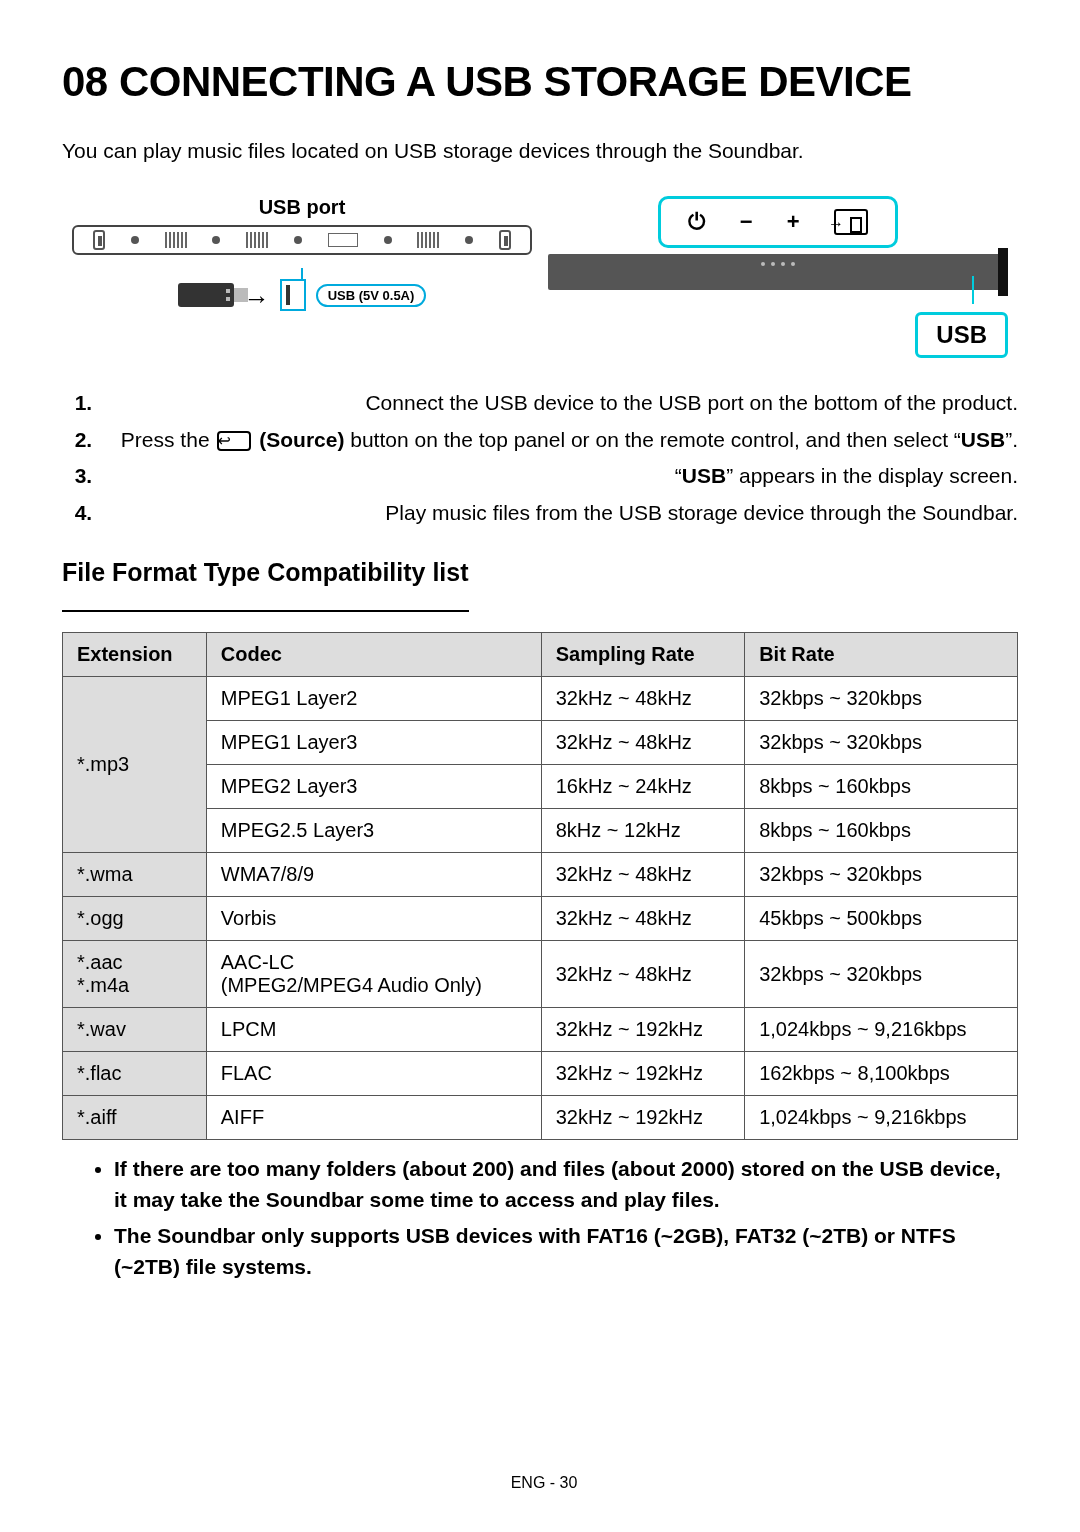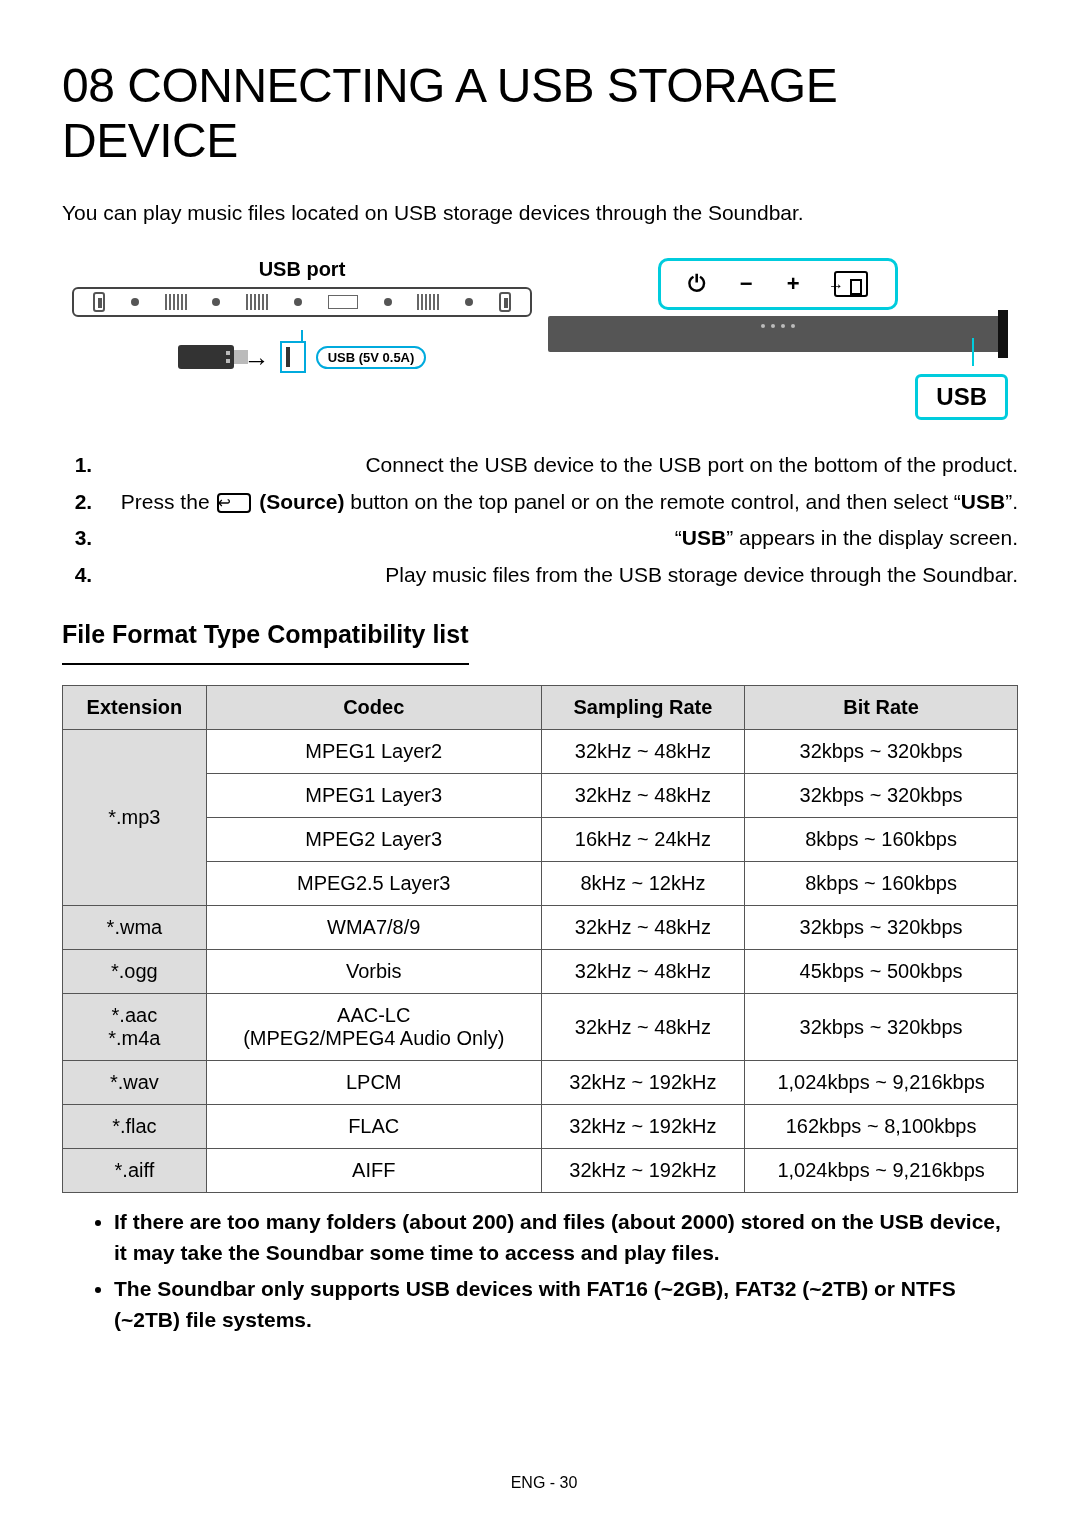--- a/index.html
+++ b/index.html
@@ -7,22 +7,22 @@
   body {
     width: 1080px;
     height: 1532px;
     font-family: Arial, Helvetica, sans-serif;
     color: #000;
     background: #fff;
     padding: 58px 62px 40px 62px;
     position: relative;
   }
   h1.title {
-    font-size: 48px;
-    font-weight: 400;
+    font-size: 42px;
+    font-weight: 700;
     letter-spacing: -0.5px;
     margin: 0 0 30px 0;
   }
   .intro {
     font-size: 21px;
     margin: 0 0 30px 0;
     line-height: 1.45;
   }
 
   
@@ -118,30 +118,30 @@
   }
   .src-inline::before{ content:"↩"; position:absolute; left:-2px; top:-4px; font-size:16px; }
   .bold { font-weight:700; }
 
   
   h2.sub {
     display:inline-block;
     font-size:25px;
     font-weight:700;
     margin: 8px 0 20px 0;
-    padding-bottom:14px;
+    padding-bottom:23px;
     border-bottom: 2px solid #000;
   }
 
   
   table.compat {
     width:100%; border-collapse:collapse; font-size:20px;
   }
   table.compat th, table.compat td {
-    border:1px solid #555; padding:10px 14px; text-align:center; vertical-align:middle;
+    border:1px solid #555; padding:10px 14px; text-align:left; vertical-align:middle;
   }
   table.compat th { background:#ddd; font-weight:700; }
   table.compat td.ext { background:#ddd; font-weight:400; }
 
   
   ul.notes { list-style:disc; margin:14px 0 0 0; padding-left:52px;font-weight:bold; }
   ul.notes li { font-size:21px; line-height:1.45; margin-bottom:6px; }
 
   
   .footer {

